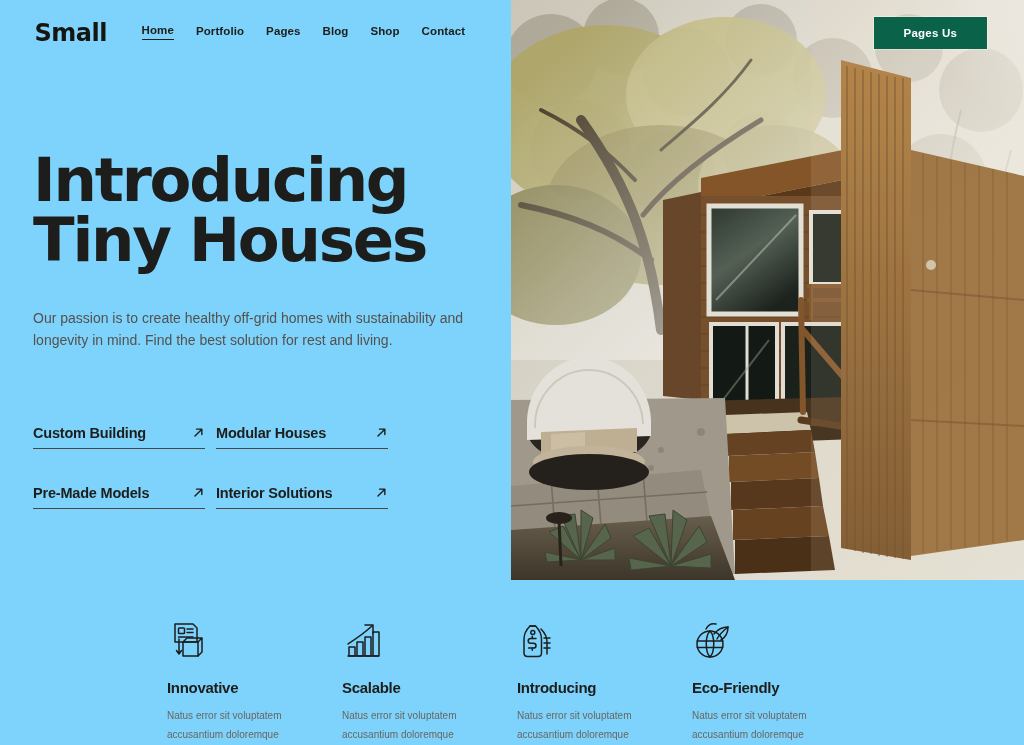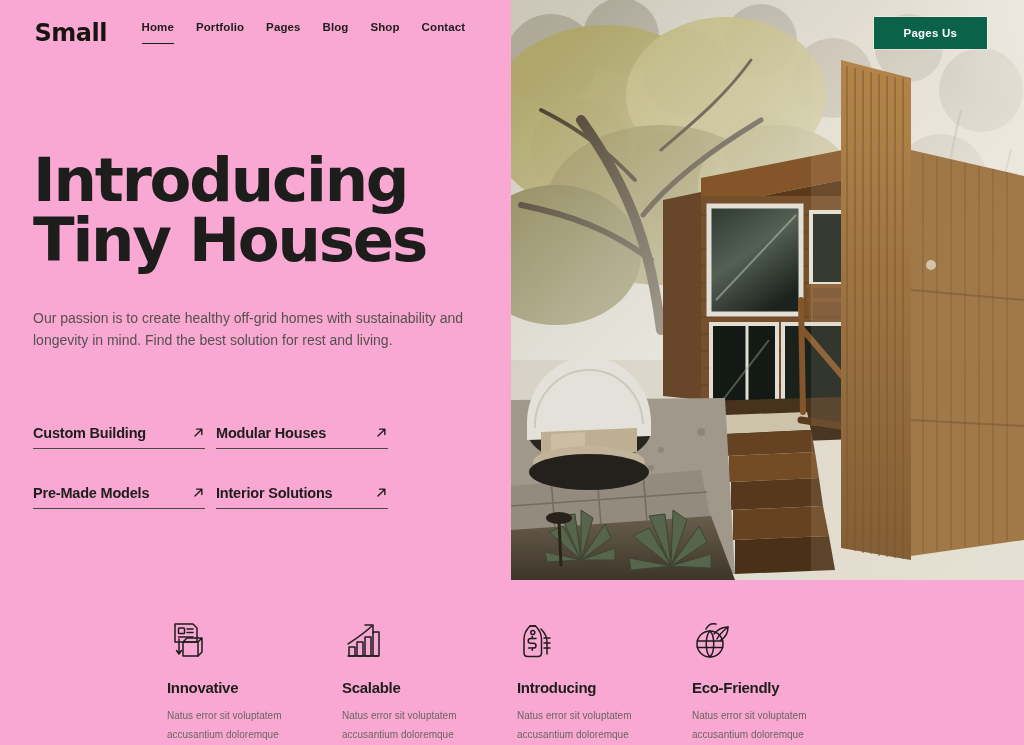--- a/index.html
+++ b/index.html
@@ -2,21 +2,21 @@
 <html><head>
 <meta charset="utf-8">
 <style>
   * { margin:0; padding:0; box-sizing:border-box; }
   html, body {
     width:1024px; height:745px; overflow:hidden;
     background:#fbf6f3;
     font-family:"Liberation Sans", sans-serif;
     color:#1d1d1b;
   }
-  .page { position:relative; width:1024px; height:745px; background:#f9a8d4; }
+  .page { position:relative; width:1024px; height:745px; background:#7dd3fc; }
 
   
   .hero-image {
     position:absolute; left:511px; top:0; width:513px; height:580px;
     overflow:hidden; background:#2b2118;
   }
   .hero-image svg { display:block; width:513px; height:580px; }
 
   
   .navbar {
@@ -24,21 +24,21 @@
     display:flex; align-items:center;
   }
   .logo {
     margin-left:33px; font-size:25px; font-weight:700; letter-spacing:-0.5px;
     color:#17150f; font-family:"DejaVu Sans", sans-serif;
     transform:scaleX(0.96);
   }
   .nav-links { display:flex; align-items:center; margin-left:33px; gap:22px; }
   .nav-link {
     font-size:11.5px; font-weight:700; color:#1d1d1b; letter-spacing:0.1px;
-    padding-bottom:10px; cursor:pointer; white-space:nowrap;
+    padding-bottom:3px; cursor:pointer; white-space:nowrap;
   }
   .nav-link.active { border-bottom:1.5px solid #1d1d1b; }
 
   
   .about-btn {
     position:absolute; right:37px; top:17px;
     background:#0a6349; color:#ffffff;
     font-size:11.5px; font-weight:700; letter-spacing:0.2px;
     padding:10px 30px; border:none; cursor:pointer;
     box-shadow:0 0 0 1px rgba(255,255,255,0.35);

